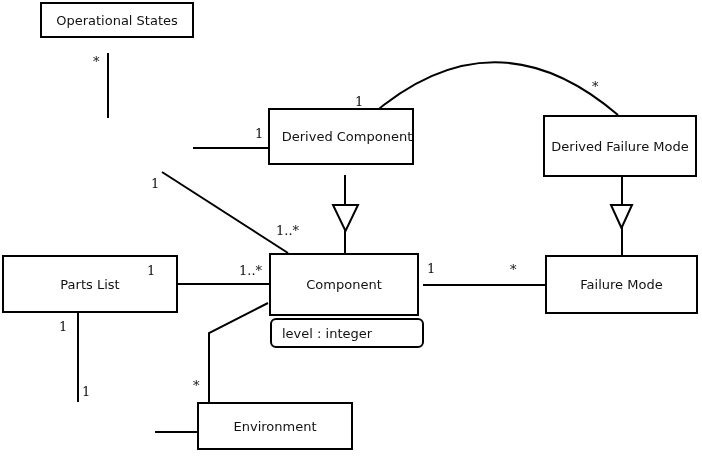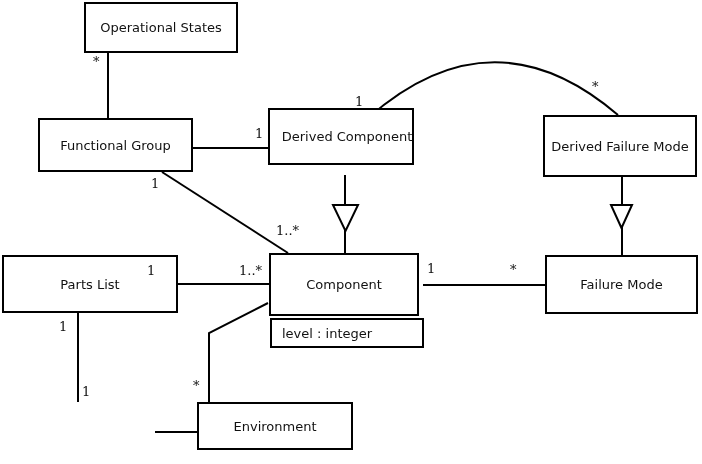--- a/index.html
+++ b/index.html
@@ -28,27 +28,27 @@
   }
   .mult{
     position:absolute;
     font-family:"DejaVu Serif",serif;
     font-size:13px;line-height:1;
     color:#111;
     z-index:3;
     white-space:nowrap;
   }
   
-  #n-operational-states{left:40px;top:2px;width:154px;height:51px;margin-left:44px;}
+  #n-operational-states{left:40px;top:2px;width:154px;height:36px;}
   #n-functional-group{left:38px;top:118px;width:155px;height:54px;}
   #n-derived-component{left:268px;top:108px;width:146px;height:57px;padding-left:12px;}
   #n-derived-failure-mode{left:543px;top:115px;width:154px;height:62px;}
   #n-parts-list{left:2px;top:255px;width:176px;height:58px;}
   #n-component{left:269px;top:253px;width:150px;height:63px;}
-  #n-component-attr{left:270px;top:318px;width:154px;height:30px;}
+  #n-component-attr{left:270px;top:318px;width:154px;height:30px;border-radius:6px;}
   #n-failure-mode{left:545px;top:255px;width:153px;height:59px;}
   #n-system{left:1px;top:402px;width:154px;height:58px;}
   #n-environment{left:197px;top:402px;width:156px;height:48px;}
   
   #m-os{left:93px;top:55px;}
   #m-fgdc{left:255px;top:127px;}
   #m-fgc1{left:151px;top:177px;}
   #m-fgc2{left:276px;top:224px;}
   #m-arc1{left:355px;top:95px;}
   #m-arc2{left:592px;top:80px;}
@@ -79,23 +79,20 @@
       <path d="M268,303 L209,333 L209,402"></path>
       <path d="M155,432 L197,432"></path>
       <polygon points="333,205 358,205 345.5,231" fill="#fff"></polygon>
       <polygon points="611,205 632,205 621.5,228" fill="#fff"></polygon>
     </g>
   </svg>
 
   <div class="node" id="n-operational-states">
     <span>Operational States</span>
   </div>
-  <div class="node" id="n-functional-group">
-    <span>Functional Group</span>
-  </div>
   <div class="node" id="n-derived-component">
     <span>Derived Component</span>
   </div>
   <div class="node" id="n-derived-failure-mode">
     <span>Derived Failure Mode</span>
   </div>
   <div class="node" id="n-parts-list">
     <span>Parts List</span>
   </div>
   <div class="node" id="n-component">

